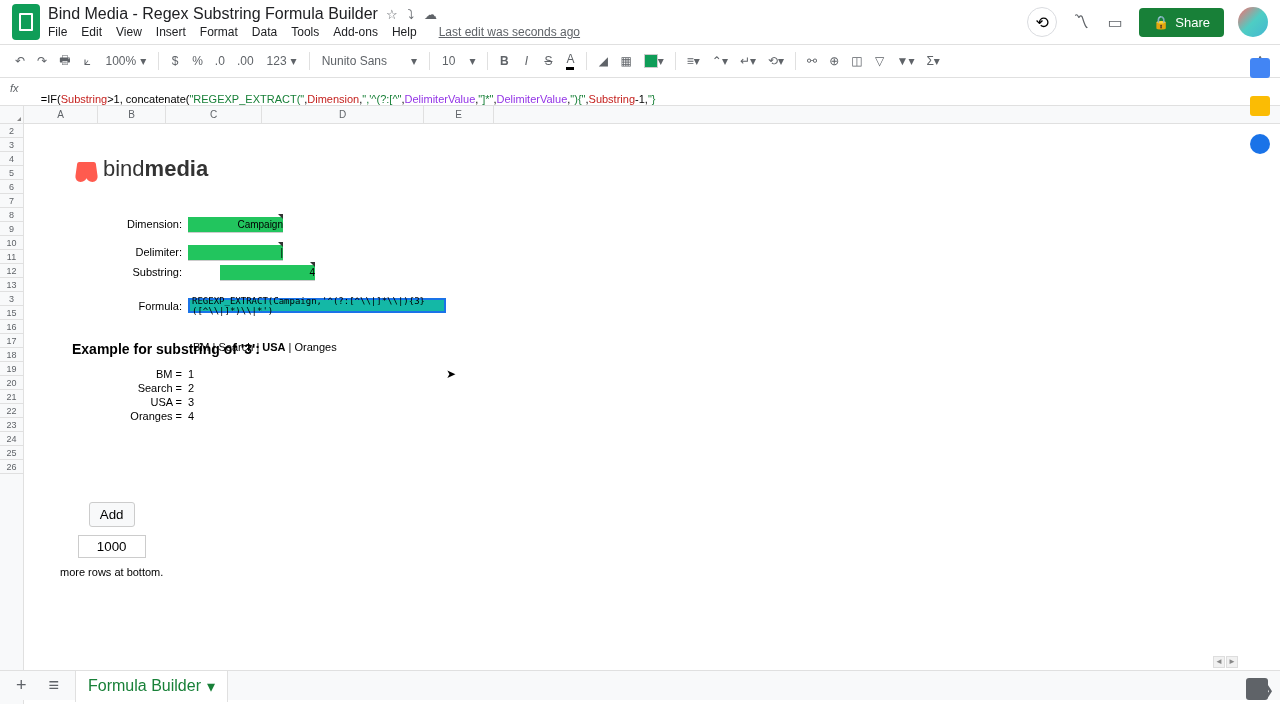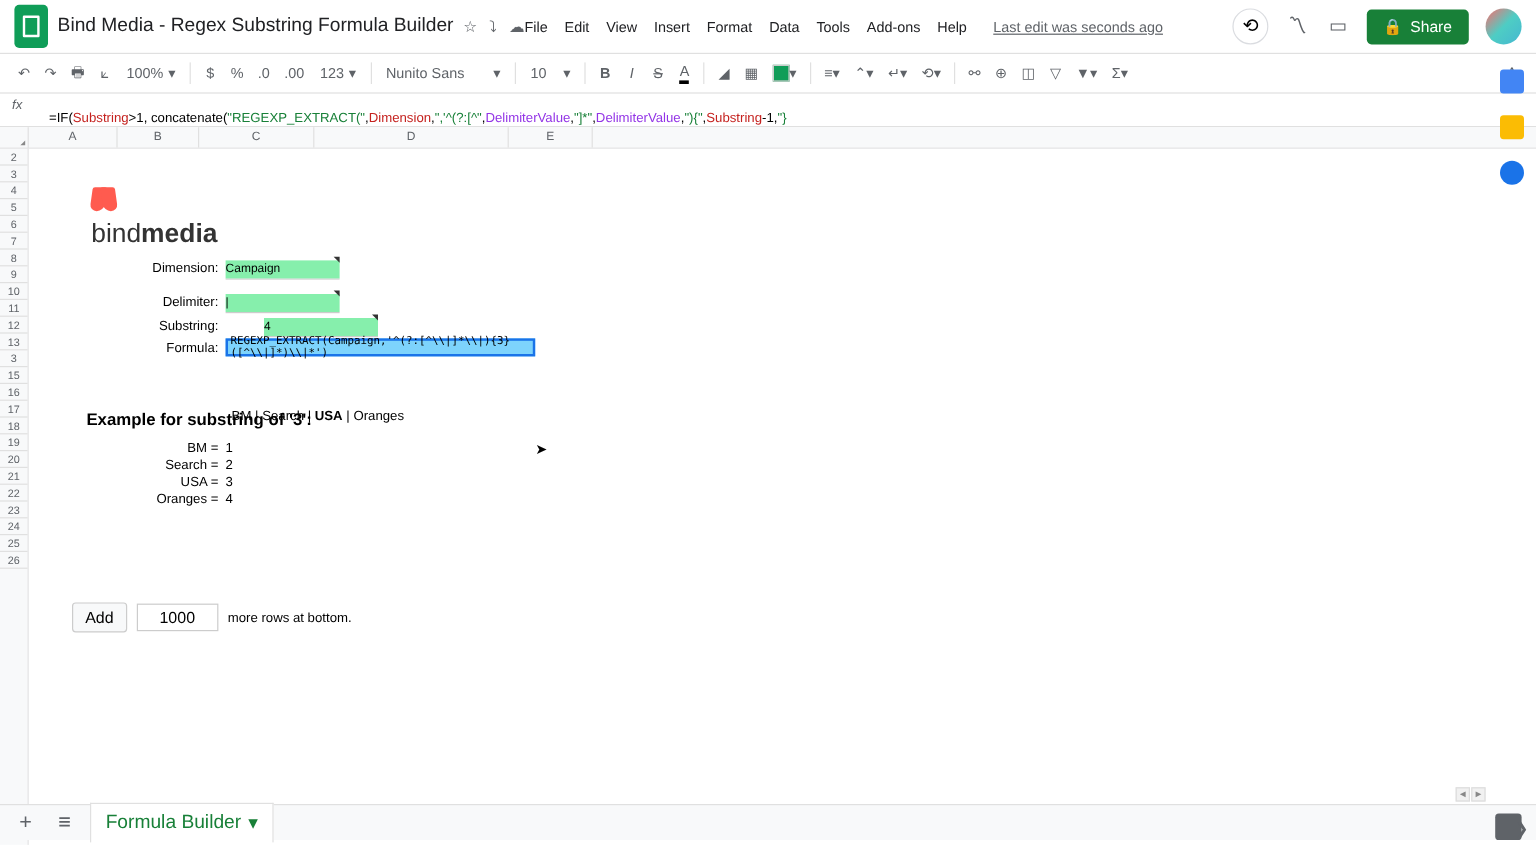--- a/index.html
+++ b/index.html
@@ -2,21 +2,21 @@
 <html><head>
 <meta charset="utf-8">
 <style>
 * { margin: 0; padding: 0; box-sizing: border-box; font-family: Arial, sans-serif; }
 body { width: 1280px; height: 720px; overflow: hidden; background: #fff; position: relative; }
 
 
 .header { height: 44px; display: flex; align-items: center; padding: 4px 12px; }
 .sheets-logo { width: 28px; height: 36px; background: #0f9d58; border-radius: 4px; display: flex; align-items: center; justify-content: center; margin-right: 8px; }
 .sheets-logo-inner { width: 14px; height: 18px; border: 2px solid #fff; border-radius: 1px; position: relative; }
-.doc-info { flex: 1; display: flex; }
+.doc-info { flex: 1; display: flex; flex-direction: column; }
 .doc-title-row { display: flex; align-items: center; gap: 8px; }
 .doc-title { font-size: 16px; color: #202124; }
 .title-icons { display: flex; gap: 10px; color: #5f6368; font-size: 13px; }
 .menu-bar { display: flex; gap: 14px; font-size: 12px; color: #202124; margin-top: 2px; align-items: center; }
 .menu-item { cursor: pointer; }
 .last-edit { color: #5f6368; font-size: 12px; text-decoration: underline; margin-left: 8px; }
 .header-right { display: flex; align-items: center; gap: 14px; }
 .header-icon { width: 20px; height: 20px; color: #5f6368; cursor: pointer; display: flex; align-items: center; justify-content: center; }
 .share-btn { background: #188038; color: #fff; padding: 7px 14px; border-radius: 4px; font-size: 13px; display: flex; align-items: center; gap: 6px; cursor: pointer; }
 .avatar { width: 30px; height: 30px; border-radius: 50%; background: linear-gradient(135deg, #ff6b6b, #4ecdc4, #45b7d1); }
@@ -46,42 +46,42 @@
 .row-headers { width: 24px; background: #f8f9fa; border-right: 1px solid #e0e0e0; }
 .col-headers { height: 18px; background: #f8f9fa; border-bottom: 1px solid #e0e0e0; display: flex; }
 .corner { width: 24px; height: 18px; background: #f8f9fa; border-right: 1px solid #e0e0e0; border-bottom: 1px solid #e0e0e0; position: relative; }
 .corner::after { content: ''; position: absolute; right: 2px; bottom: 2px; border-left: 4px solid transparent; border-bottom: 4px solid #888; }
 .col-header { border-right: 1px solid #e0e0e0; text-align: center; font-size: 10px; color: #5f6368; line-height: 18px; }
 .row-header { height: 14px; border-bottom: 1px solid #e0e0e0; text-align: center; font-size: 9px; color: #5f6368; line-height: 14px; }
 .grid-body { flex: 1; position: relative; background: #fff; }
 
 
 .content-overlay { position: absolute; left: 24px; top: 18px; right: 0; }
-.logo-area { position: absolute; left: 28px; top: 14px; display: flex; align-items: flex-start; gap: 6px; flex-direction: column; }
+.logo-area { position: absolute; left: 28px; top: 14px; display: flex; align-items: flex-end; gap: 6px; }
 .bind-logo { display: flex; gap: -2px; }
 .bind-w { width: 12px; height: 20px; background: #ff5b4f; border-radius: 3px 3px 10px 10px; transform: skewX(-8deg); }
 .bind-w2 { width: 12px; height: 20px; background: #ff5b4f; border-radius: 3px 3px 10px 10px; transform: skewX(8deg); margin-left: -3px; }
 .bind-text { font-size: 22px; color: #333; }
 .bind-text b { font-weight: 700; }
 
 .form-row { position: absolute; display: flex; align-items: center; }
 .form-label { font-size: 11px; color: #000; width: 140px; text-align: right; padding-right: 6px; }
-.form-input { width: 95px; height: 15px; border: none; background: #86efac; font-size: 10px; text-align: left; position: relative; }
+.form-input { width: 95px; height: 15px; border: none; background: #22c55e; font-size: 10px; text-align: right; position: relative; }
 .form-input-wrap { position: relative; width: 95px; border-bottom: 1px solid #ccc; }
 .form-input-wrap::after { content: ''; position: absolute; right: 0; top: 0; border-top: 5px solid #333; border-left: 5px solid transparent; }
-.formula-box { width: 258px; height: 15px; border: 2px solid #1a73e8; background: #7dd3fc; font-size: 9px; padding: 0 2px; font-family: monospace; display: flex; align-items: center; }
+.formula-box { width: 258px; height: 15px; border: 2px solid #1a73e8; background: #14b8a6; font-size: 9px; padding: 0 2px; font-family: monospace; display: flex; align-items: center; }
 
 .example-label { position: absolute; left: 24px; top: 199px; font-size: 14px; font-weight: bold; }
 .example-text { position: absolute; left: 145px; top: 199px; font-size: 11px; }
 .example-text b { font-weight: bold; }
 .sub-row { position: absolute; display: flex; font-size: 11px; }
 .sub-label { width: 140px; text-align: right; padding-right: 6px; }
 .sub-val { width: 10px; }
 
-.add-rows { position: absolute; left: 12px; top: 360px; display: flex; align-items: center; gap: 8px; font-size: 11px; }
+.add-rows { position: absolute; left: 12px; top: 360px; display: flex; align-items: center; gap: 8px; font-size: 11px; flex-direction: column; }
 .add-btn { border: 1px solid #ccc; background: #f8f9fa; padding: 4px 10px; border-radius: 3px; cursor: pointer; }
 .add-input { width: 68px; border: 1px solid #ccc; padding: 3px; text-align: center; }
 
 
 .tabs-bar { position: absolute; bottom: 20px; left: 0; right: 0; height: 30px; border-top: 1px solid #e0e0e0; background: #f8f9fa; display: flex; align-items: center; padding: 0 10px; gap: 10px; }
 .tab-btn { color: #5f6368; cursor: pointer; font-size: 18px; padding: 0 6px; }
 .sheet-tab { background: #fff; border: 1px solid #e0e0e0; border-bottom: none; padding: 6px 12px; font-size: 16px; color: #188038; font-weight: 500; display: flex; align-items: center; gap: 6px; }
 
 
 .side-panel { position: absolute; right: 0; top: 44px; width: 40px; display: flex; flex-direction: column; align-items: center; gap: 18px; padding-top: 14px; }
@@ -259,21 +259,21 @@
         <div class="form-input-wrap"><input class="form-input" value="Campaign" style=""></div>
       </div>
       <div class="form-row" style="top:100px;">
         <div class="form-label">Delimiter:</div>
         <div class="form-input-wrap"><input class="form-input" value="|" style=""></div>
       </div>
       <div class="form-row" style="top:120px;gap:32px;">
         <div class="form-label">Substring:</div>
         <div class="form-input-wrap"><input class="form-input" value="4" style=""></div>
       </div>
-      <div class="form-row" style="top:140px;justify-content:center;">
+      <div class="form-row" style="top:156px;justify-content:center;">
         <div class="form-label">Formula:</div>
         <div class="formula-box">REGEXP_EXTRACT(Campaign,'^(?:[^\\|]*\\|){3}([^\\|]*)\\|*')</div>
       </div>
 
       <div class="example-label">Example for substring of '3':</div>
       <div class="example-text">
         <span>BM | Search | </span><b>USA</b><span> | Oranges</span>
       </div>
 
       <div class="sub-row" style="top:226px;">

